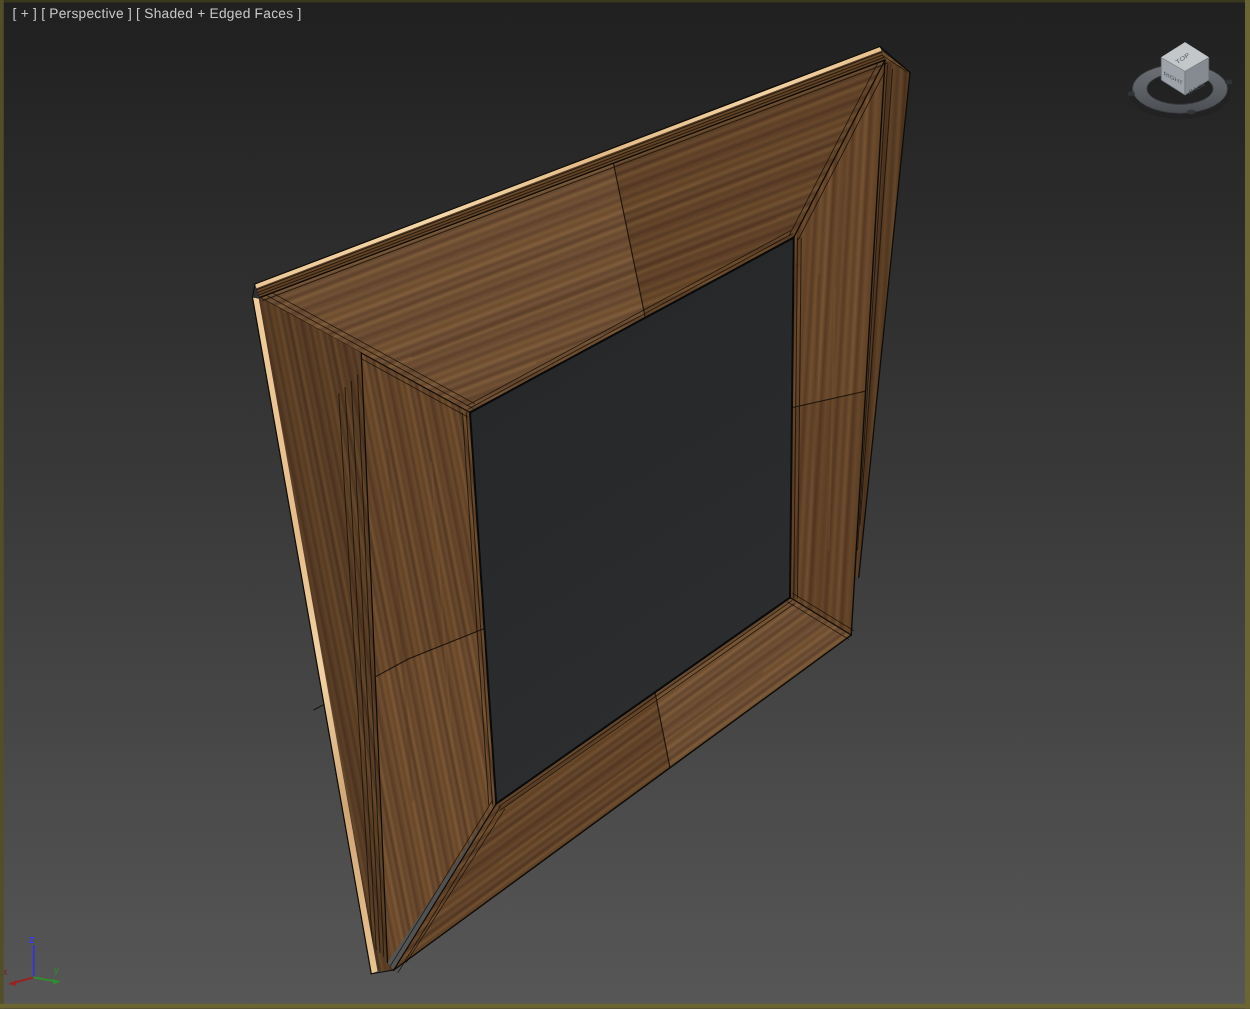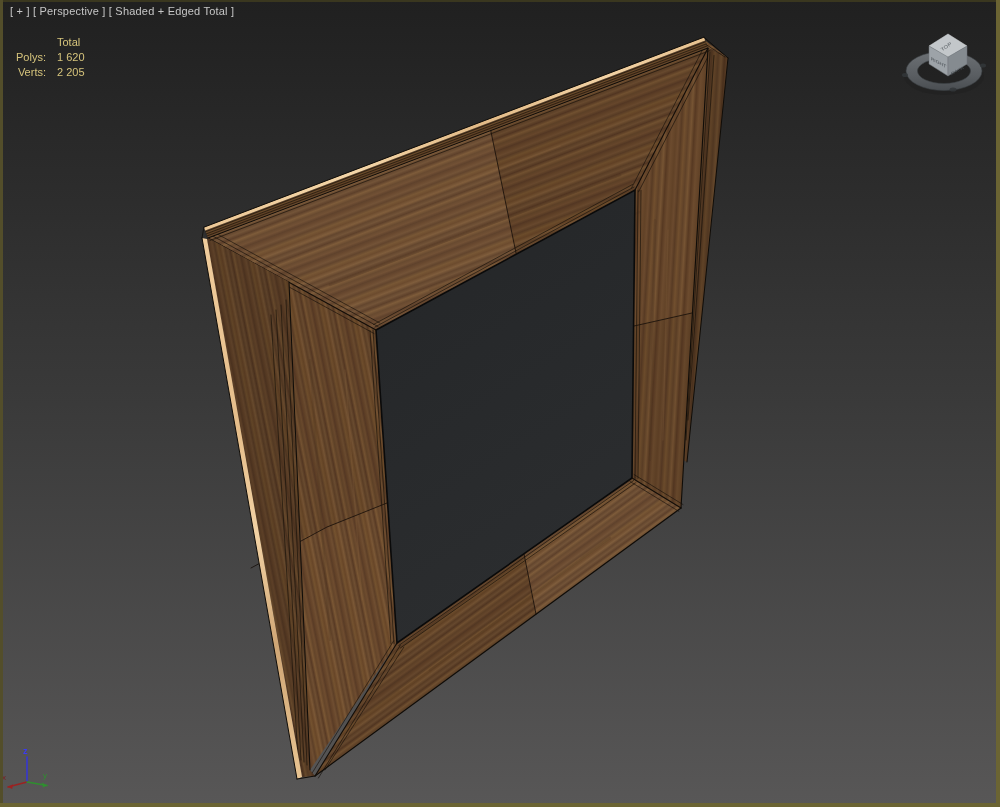--- a/index.html
+++ b/index.html
@@ -246,25 +246,16 @@
   </g>
 
   <g>
     <rect x="0" y="0" width="1000" height="2" fill="#3a371f"></rect>
     <rect x="0" y="0" width="3" height="807" fill="#534e2a"></rect>
     <rect x="996" y="0" width="4" height="807" fill="#6b6433"></rect>
     <rect x="0" y="803" width="1000" height="4" fill="#6b6433"></rect>
   </g>
 </svg>
 
-<div id="viewport-label" class="hud">[ + ] [ Perspective ] [ Shaded + Edged Total ]</div>
-
-<div id="stats" class="hud">
-  <div class="hdr">Total</div>
-  <div class="stat-row">
-    <span class="stat-label">Polys:</span><span class="stat-value">1 620</span>
-  </div>
-  <div class="stat-row">
-    <span class="stat-label">Verts:</span><span class="stat-value">2 205</span>
-  </div>
+<div id="viewport-label" class="hud">[ + ] [ Perspective ] [ Shaded + Edged Faces ]</div>
+
+
 </div>
 
-</div>
-
 </body></html>

